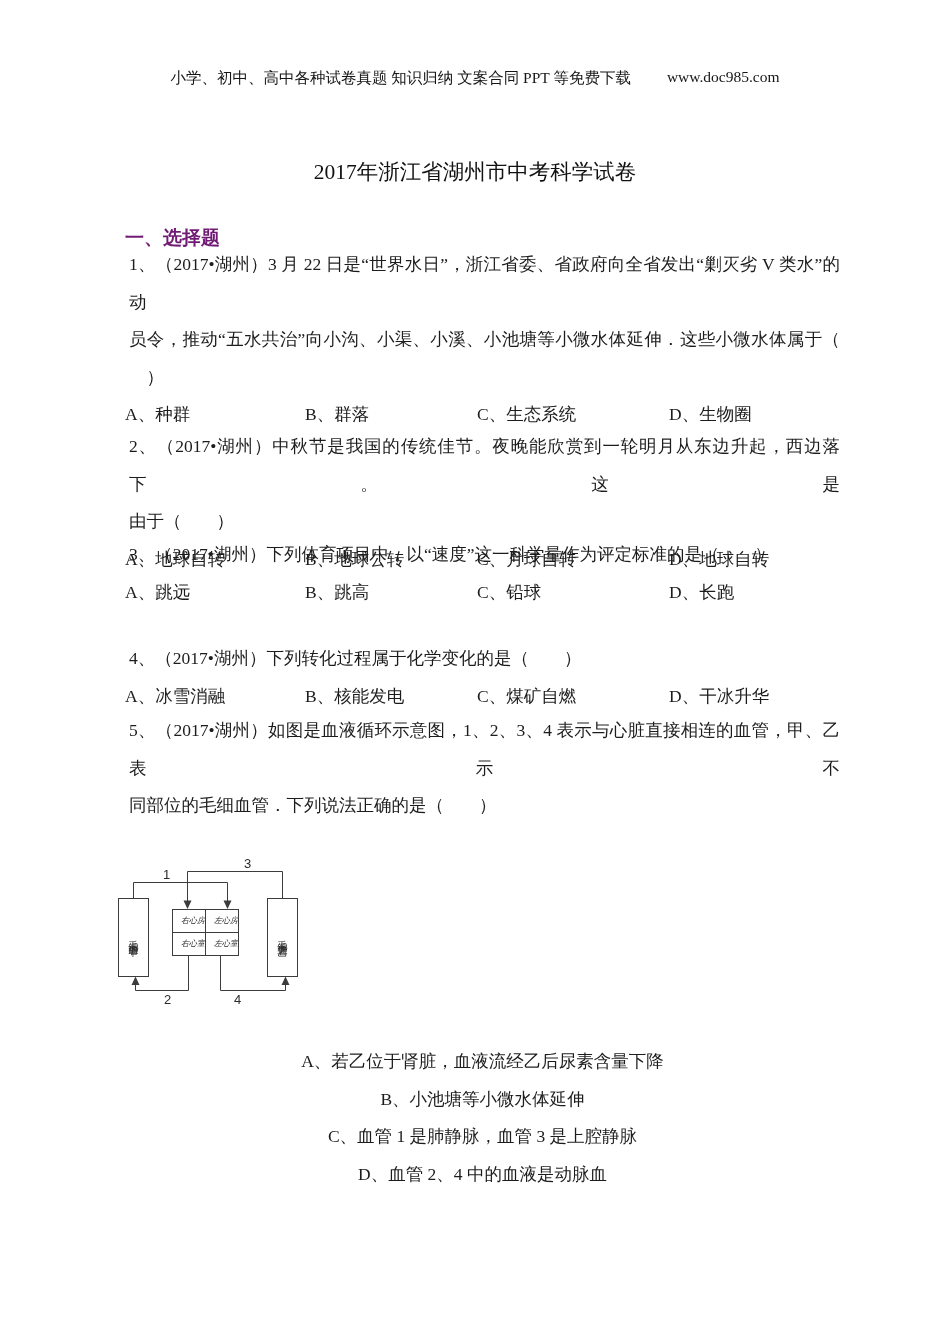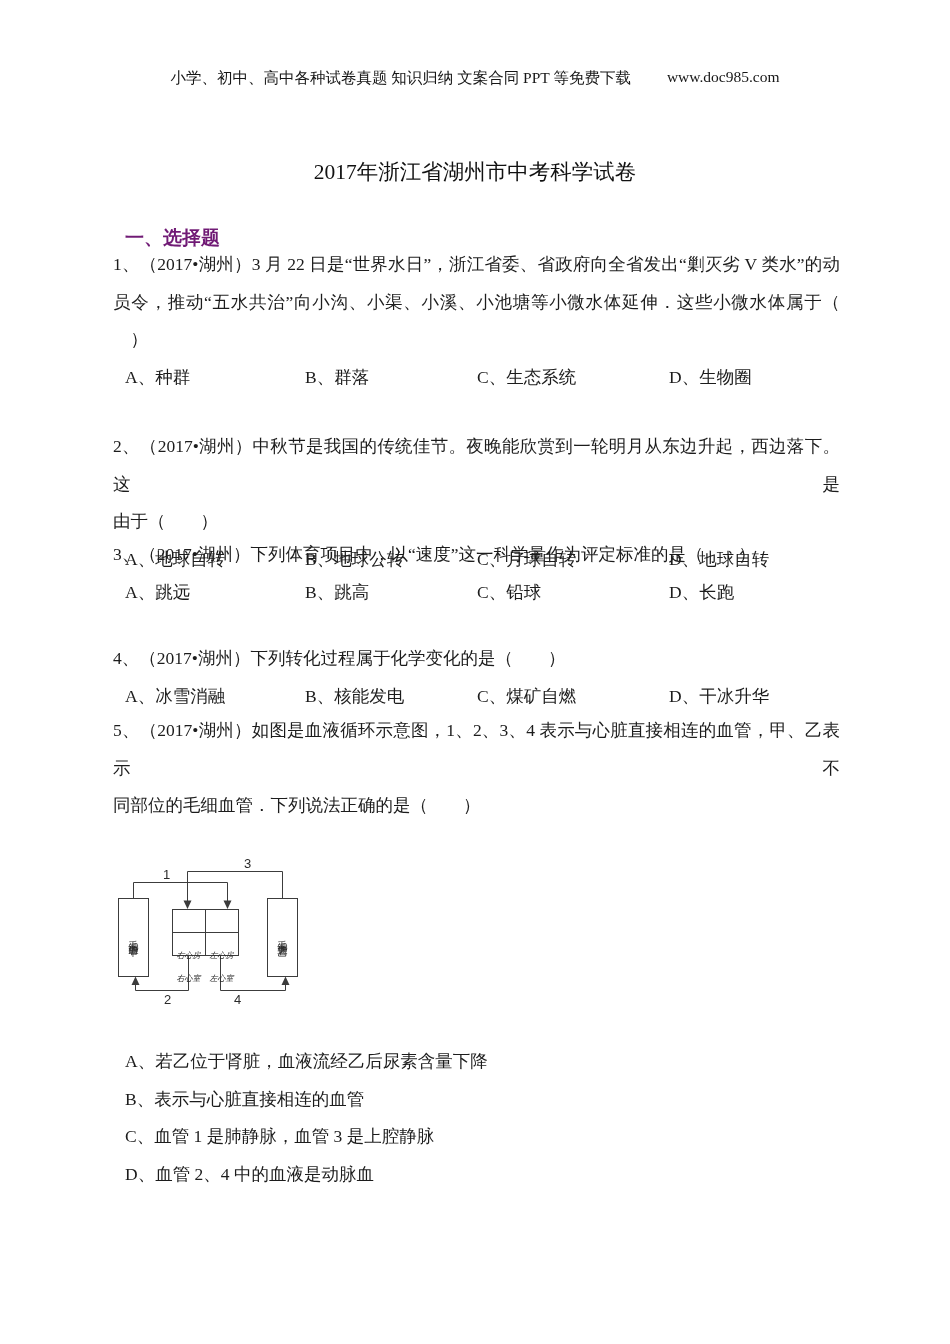--- a/index.html
+++ b/index.html
@@ -19,50 +19,50 @@
     text-align:center; font-size:21.5px; font-weight:normal; color:#111;
   }
   .section {
     position:absolute; top:213px; left:113px; margin:12px;
     font-size:19px; font-weight:bold; color:#701a75;
   }
   .q {
     position:absolute; left:113px; width:727px;
     font-size:17.5px; line-height:37.6px; color:#1c1c1c;
   }
-  .q .line { white-space:pre-wrap; }
+  .q .line { white-space:pre-wrap;margin-left:16px; }
   .q .line.j { text-align:justify; text-align-last:justify; }
   .opts {
     display:grid; grid-template-columns:180px 172px 192px auto;
     padding-left:12px; white-space:pre;
   }
   .q5opts {
     position:absolute; left:113px; top:1043px; width:727px;
     font-size:17.5px; line-height:37.6px;
   }
-  .q5opts .oline { padding-left:12px; white-space:pre-wrap; }
+  .q5opts .oline { padding-left:12px; white-space:pre-wrap;text-align:center; }
 
   
   .diagram {
     position:absolute; left:113px; top:848px; width:200px; height:168px;
     font-family:"Liberation Sans","DejaVu Sans",sans-serif;
   }
   .diagram svg { position:absolute; left:0; top:0; }
   .vbox {
     position:absolute; top:50px; width:30px; height:78px;
     writing-mode:vertical-rl; text-orientation:upright;
     font-size:10px; letter-spacing:2px; color:#2a2a2a;
     display:flex; align-items:center; justify-content:center;
   }
   .vbox.lft { left:5px; }
   .vbox.rgt { left:154px; }
   .cell {
     position:absolute; width:33px; height:23px; line-height:23px;
-    text-align:center; font-size:8px; font-style:italic; color:#2a2a2a;
-    white-space:nowrap; overflow:hidden;margin-top:35px;
+    text-align:right; font-size:8px; font-style:italic; color:#2a2a2a;
+    white-space:nowrap; overflow:hidden;
   }
   .c-ra { left:59px; top:61px; }
   .c-la { left:92px; top:61px; }
   .c-rv { left:59px; top:84px; }
   .c-lv { left:92px; top:84px; }
 </style>
 </head>
 <body>
 
 <div class="page">
@@ -153,18 +153,18 @@
     <div class="vbox lft">毛细血管甲</div>
     <div class="vbox rgt">毛细血管乙</div>
     <div class="cell c-ra">右心房</div>
     <div class="cell c-la">左心房</div>
     <div class="cell c-rv">右心室</div>
     <div class="cell c-lv">左心室</div>
   </div>
 
   <div class="q5opts">
     <div class="oline">A、若乙位于肾脏，血液流经乙后尿素含量下降</div>
-    <div class="oline">B、表示与心脏直接相连的血管</div>
+    <div class="oline">B、小池塘等小微水体延伸</div>
     <div class="oline">C、血管 1 是肺静脉，血管 3 是上腔静脉</div>
     <div class="oline">D、血管 2、4 中的血液是动脉血</div>
   </div>
 
 </div>
 
 </body></html>

